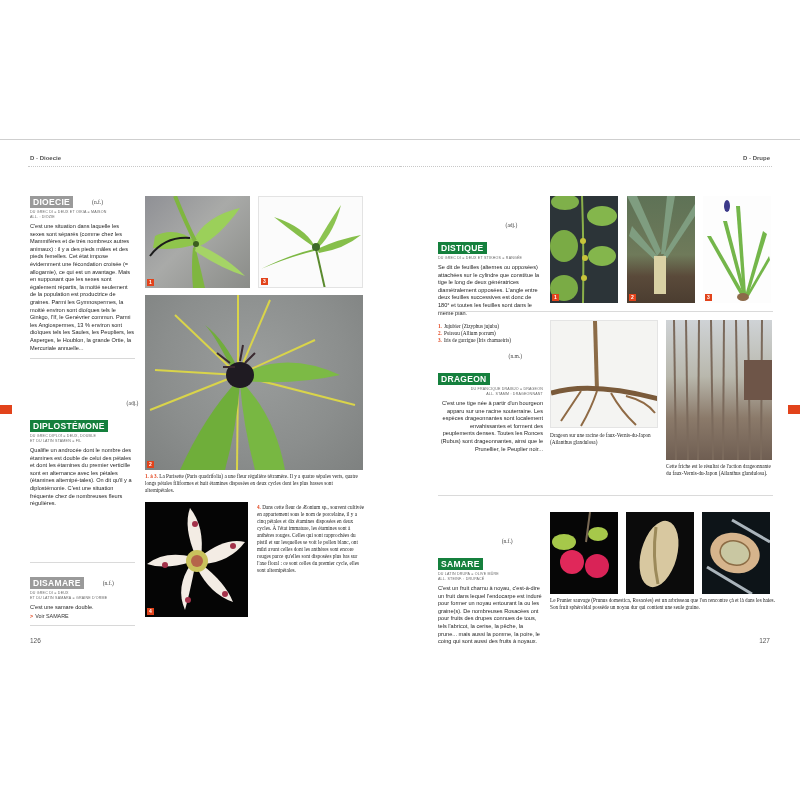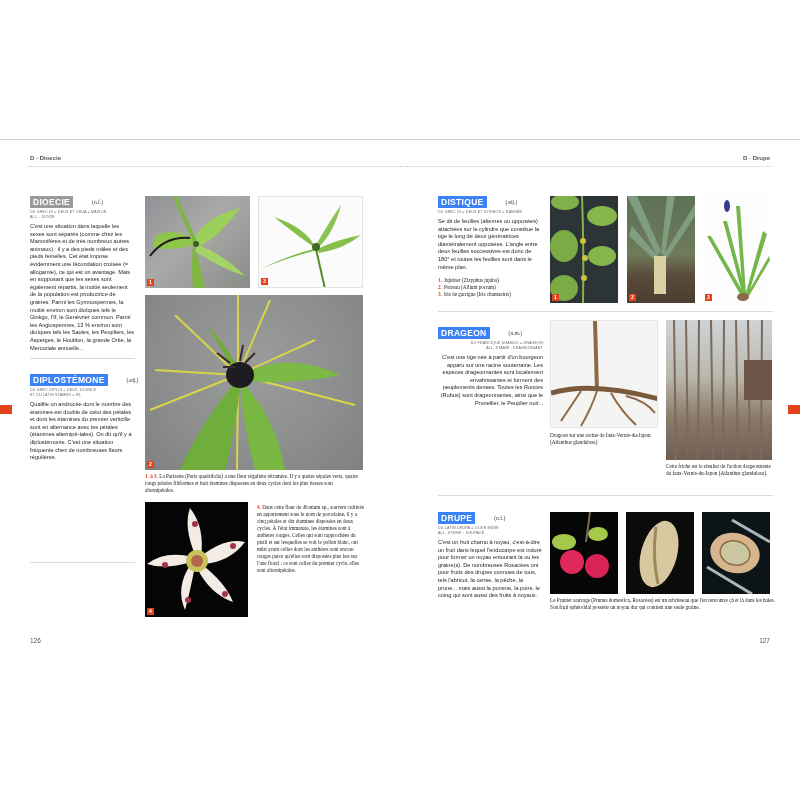--- a/index.html
+++ b/index.html
@@ -10,21 +10,21 @@
   .page { position: absolute; top: 140px; height: 520px; }
   .page.left { left: 0; width: 400px; }
   .page.right { left: 400px; width: 400px; }
   .running-head { position: absolute; top: 15px; font-size: 6px; font-weight: bold; color: #555; }
   .running-rule { position: absolute; top: 26px; height: 1px; border-top: 1px dotted #c8c8c8; }
   .thumb-tab { position: absolute; top: 265px; width: 12px; height: 9px; background: #e2431b; }
   .entry { position: absolute; }
   .headword-row { display: flex; align-items: center; gap: 19px; }
   .headword { display: inline-block; color: #fff; font-weight: bold; font-size: 8.5px; letter-spacing: 0.3px; padding: 1px 3px; line-height: 10px; }
   .headword.grey { background: #9a9a9a; }
-  .headword.red { background: #3b82f6; }
+  .headword.red { background: #15803d; margin-top: 46px; }
   .pos { font-size: 5.5px; color: #444; font-family: "Liberation Serif", serif; }
   .etym { font-size: 3.6px; color: #666; letter-spacing: 0.2px; margin-top: 2px; line-height: 5px; text-transform: uppercase; }
   .body-text { font-size: 5.6px; line-height: 7.6px; color: #1f1f1f; margin-top: 3px; }
   .see-also { font-size: 5.4px; color: #333; margin-top: 1px; }
   .see-also .arrow { color: #e2431b; font-weight: bold; margin-right: 2px; }
   .entry-rule { height: 1px; background: #d8d8d8; margin-top: 6px; }
   .legend-list { margin-top: 6px; font-family: "Liberation Serif", serif; font-size: 5.2px; line-height: 7px; }
   .legend-list .num { color: #e2431b; font-weight: bold; margin-right: 2px; }
   .photo { position: absolute; overflow: hidden; }
   .photo .badge { position: absolute; left: 2px; bottom: 2px; width: 7px; height: 7px; background: #e2431b; color: #fff; font-size: 5px; font-weight: bold; line-height: 7px; text-align: center; }
@@ -63,20 +63,33 @@
         <span class="pos">(adj.)</span>
       </div>
       <div class="etym">
         <div>DU GREC DIPLOÏ = DEUX, DOUBLE</div>
         <div>ET DU LATIN STAMEN = FIL</div>
       </div>
       <div class="body-text">Qualifie un androcée dont le nombre des étamines est double de celui des pétales et dont les étamines du premier verticille sont en alternance avec les pétales (étamines alternipé-tales). On dit qu'il y a diplostémonie. C'est une situation fréquente chez de nombreuses fleurs régulières.</div>
     </div>
 
     <div class="section-rule" style="left:30px; top:422px; width:105px;"></div>
+    <div class="entry" style="left:30px; top:437px; width:105px;">
+      <div class="headword-row">
+        <span class="headword grey">DISAMARE</span>
+        <span class="pos">(n.f.)</span>
+      </div>
+      <div class="etym">
+        <div>DU GREC DI = DEUX</div>
+        <div>ET DU LATIN SAMARA = GRAINE D'ORME</div>
+      </div>
+      <div class="body-text">C'est une samare double.</div>
+      <div class="see-also"><span class="arrow">&gt;</span><span>Voir SAMARE</span></div>
+      <div class="entry-rule"></div>
+    </div>
 
     <div class="photo" style="left:145px; top:56px; width:105px; height:92px; background:linear-gradient(135deg,#8f9095 0%,#a9aaa8 45%,#8a8c88 100%);">
       <svg width="105" height="92" viewBox="0 0 105 92">
         <path d="M10 40 Q30 30 50 45 L52 48 Q30 55 8 52 Z" fill="#8fc54b"></path>
         <path d="M48 45 Q60 20 95 12 Q75 40 55 50 Z" fill="#9bd05a"></path>
         <path d="M50 50 Q55 70 60 92 L48 92 Q46 70 48 52 Z" fill="#7fb63f"></path>
         <path d="M52 48 Q80 60 100 80 Q75 72 50 55 Z" fill="#a5d466"></path>
         <path d="M30 0 Q40 25 50 45" stroke="#7fb63f" stroke-width="4" fill="none"></path>
         <path d="M5 60 Q20 40 45 42" stroke="#1c1c1c" stroke-width="2" fill="none"></path>
         <circle cx="51" cy="48" r="3" fill="#3b5d1f"></circle>
@@ -252,21 +265,21 @@
           </g>
         <rect x="78" y="40" width="28" height="40" fill="#6e5548"></rect>
       </svg>
     </div>
     <div class="caption" style="left:266px; top:323px; width:110px;">Cette friche est le résultat de l'action drageonnante du faux-Vernis-du-Japon (Ailanthus glandulosa).</div>
 
     <div class="section-rule" style="left:38px; top:355px; width:335px;"></div>
 
     <div class="entry" style="left:38px; top:372px; width:105px;">
       <div class="headword-row">
-        <span class="headword red">DRUPE</span>
+        <span class="headword red">SAMARE</span>
         <span class="pos">(n.f.)</span>
       </div>
       <div class="etym">
         <div>DU LATIN DRUPA = OLIVE MÛRE</div>
         <div>ALL. STEINF. : DRUPACÉ</div>
       </div>
       <div class="body-text">C'est un fruit charnu à noyau, c'est-à-dire un fruit dans lequel l'endocarpe est induré pour former un noyau entourant la ou les graine(s). De nombreuses Rosacées ont pour fruits des drupes connues de tous, tels l'abricot, la cerise, la pêche, la prune... mais aussi la pomme, la poire, le coing qui sont aussi des fruits à noyaux.</div>
     </div>
 
     <div class="photo" style="left:150px; top:372px; width:68px; height:82px; background:#060606;">

